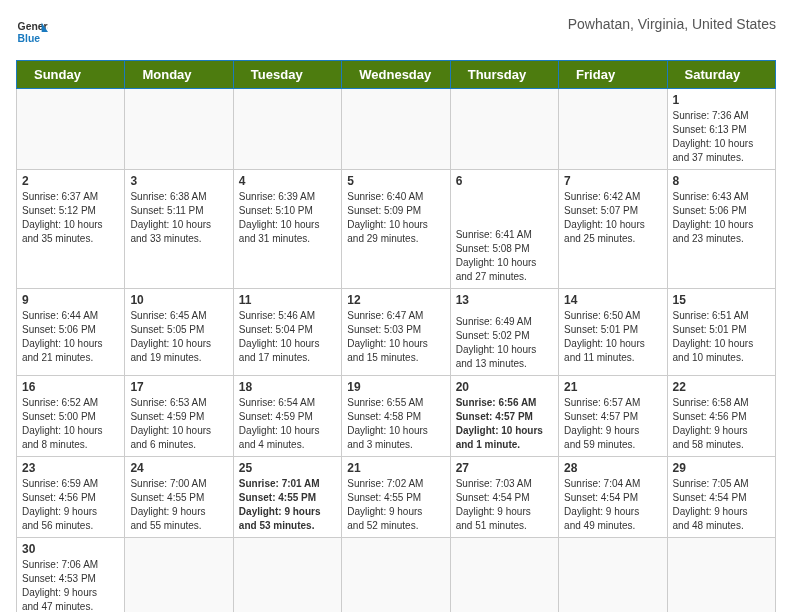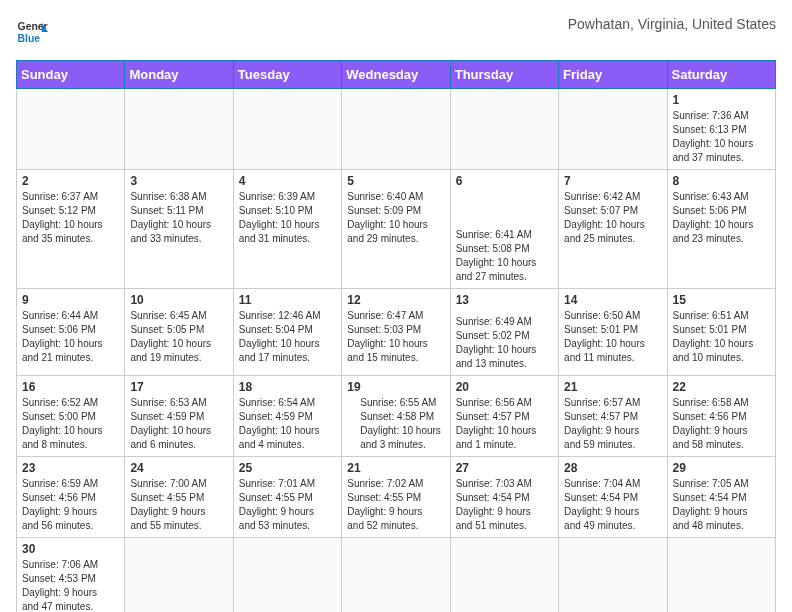--- a/index.html
+++ b/index.html
@@ -36,25 +36,25 @@
     .calendar-subtitle {
       font-size: 14px;
       color: #555;
     }
     .calendar-table {
       width: 100%;
       border-collapse: collapse;
       border: 1px solid #ccc;
     }
     .calendar-table th {
-      background-color: #8b5cf6;
+      background-color: #4d7c0f;
       color: #fff;
       font-size: 13px;
       font-weight: bold;
-      padding: 6px 4px;
+      padding: 6px 17px;
       text-align: left;
       border: 1px solid #1a7abf;
     }
     .calendar-table td {
       border: 1px solid #ccc;
       vertical-align: top;
       padding: 4px 5px;
       width: calc(100% / 7);
       min-height: 80px;
       height: 80px;
@@ -185,21 +185,21 @@
         </td>
         <td>
           <div class="day-number">10</div>
           <div class="day-info" style="white-space: pre-line;">Sunrise: 6:45 AM
 Sunset: 5:05 PM
 Daylight: 10 hours
 and 19 minutes.</div>
         </td>
         <td>
           <div class="day-number">11</div>
-          <div class="day-info" style="white-space: pre-line;">Sunrise: 12:46 AM
+          <div class="day-info" style="white-space: pre-line;">Sunrise: 5:46 AM
 Sunset: 5:04 PM
 Daylight: 10 hours
 and 17 minutes.</div>
         </td>
         <td>
           <div class="day-number">12</div>
           <div class="day-info" style="white-space: pre-line;">Sunrise: 6:47 AM
 Sunset: 5:03 PM
 Daylight: 10 hours
 and 15 minutes.</div>
@@ -243,28 +243,28 @@
         </td>
         <td>
           <div class="day-number">18</div>
           <div class="day-info" style="white-space: pre-line;">Sunrise: 6:54 AM
 Sunset: 4:59 PM
 Daylight: 10 hours
 and 4 minutes.</div>
         </td>
         <td>
           <div class="day-number">19</div>
-          <div class="day-info" style="white-space: pre-line; margin-left: 13px;">Sunrise: 6:55 AM
+          <div class="day-info" style="white-space: pre-line;">Sunrise: 6:55 AM
 Sunset: 4:58 PM
 Daylight: 10 hours
 and 3 minutes.</div>
         </td>
         <td>
           <div class="day-number">20</div>
-          <div class="day-info" style="white-space: pre-line;">Sunrise: 6:56 AM
+          <div class="day-info" style="white-space: pre-line; font-weight: bold;">Sunrise: 6:56 AM
 Sunset: 4:57 PM
 Daylight: 10 hours
 and 1 minute.</div>
         </td>
         <td>
           <div class="day-number">21</div>
           <div class="day-info" style="white-space: pre-line;">Sunrise: 6:57 AM
 Sunset: 4:57 PM
 Daylight: 9 hours
 and 59 minutes.</div>
@@ -287,21 +287,21 @@
         </td>
         <td>
           <div class="day-number">24</div>
           <div class="day-info" style="white-space: pre-line;">Sunrise: 7:00 AM
 Sunset: 4:55 PM
 Daylight: 9 hours
 and 55 minutes.</div>
         </td>
         <td>
           <div class="day-number">25</div>
-          <div class="day-info" style="white-space: pre-line;">Sunrise: 7:01 AM
+          <div class="day-info" style="white-space: pre-line; font-weight: bold;">Sunrise: 7:01 AM
 Sunset: 4:55 PM
 Daylight: 9 hours
 and 53 minutes.</div>
         </td>
         <td>
           <div class="day-number">21</div>
           <div class="day-info" style="white-space: pre-line;">Sunrise: 7:02 AM
 Sunset: 4:55 PM
 Daylight: 9 hours
 and 52 minutes.</div>

